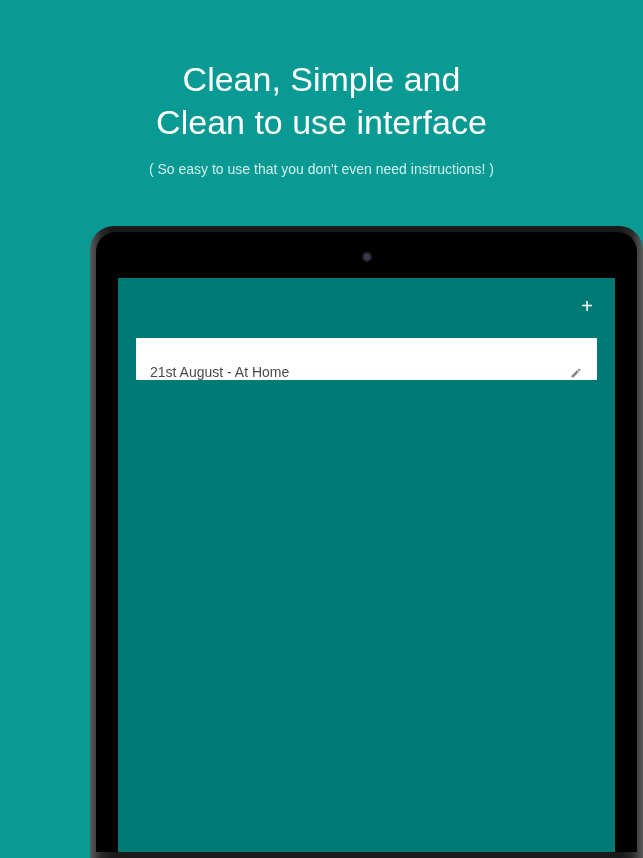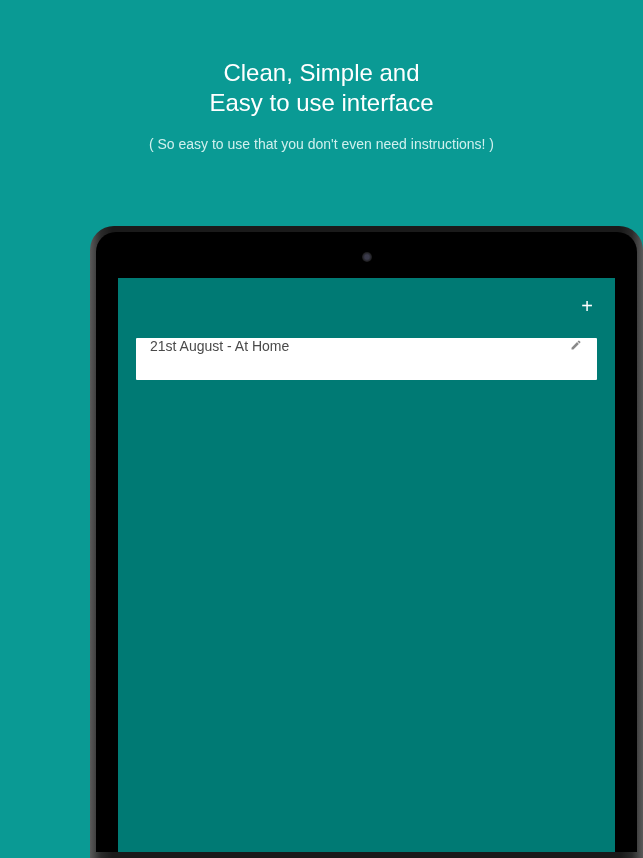--- a/index.html
+++ b/index.html
@@ -11,21 +11,21 @@
       width: 643px;
       height: 858px;
       background: #0a9a94;
       font-family: -apple-system, BlinkMacSystemFont, "Segoe UI", sans-serif;
       position: relative;
       overflow: hidden;
     }
     .headline {
       text-align: center;
       color: #ffffff;
-      font-size: 24px;
+      font-size: 34px;
       font-weight: 300;
       line-height: 1.25;
       padding-top: 58px;
     }
     .subheadline {
       text-align: center;
       color: #d0f0ee;
       font-size: 14px;
       font-weight: 300;
       margin-top: 18px;
@@ -82,21 +82,21 @@
       justify-content: center;
     }
     .list {
       padding: 48px 18px 0 18px;
     }
     .list-item {
       background: #ffffff;
       height: 42px;
       margin-bottom: 14px;
       display: flex;
-      align-items: flex-start;
+      align-items: flex-end;
       justify-content: space-between;
       padding: 0 14px;
       border-radius: 1px;
     }
     .list-item-label {
       color: #4a4a4a;
       font-size: 14px;
       font-weight: 300;
     }
     .edit-icon {
@@ -111,21 +111,21 @@
       width: 12px;
       height: 12px;
       fill: #8a8a8a;
     }
   </style>
 </head>
 <body>
 
 <div class="headline">
   <div>Clean, Simple and</div>
-  <div>Easy to use interface</div>
+  <div>Clean to use interface</div>
 </div>
 <div class="subheadline">( So easy to use that you don't even need instructions! )</div>
 
 <div class="tablet-frame">
   <div class="tablet-inner">
     <div class="camera"></div>
     <div class="screen">
 
       <div class="add-button">
         <span>+</span>

